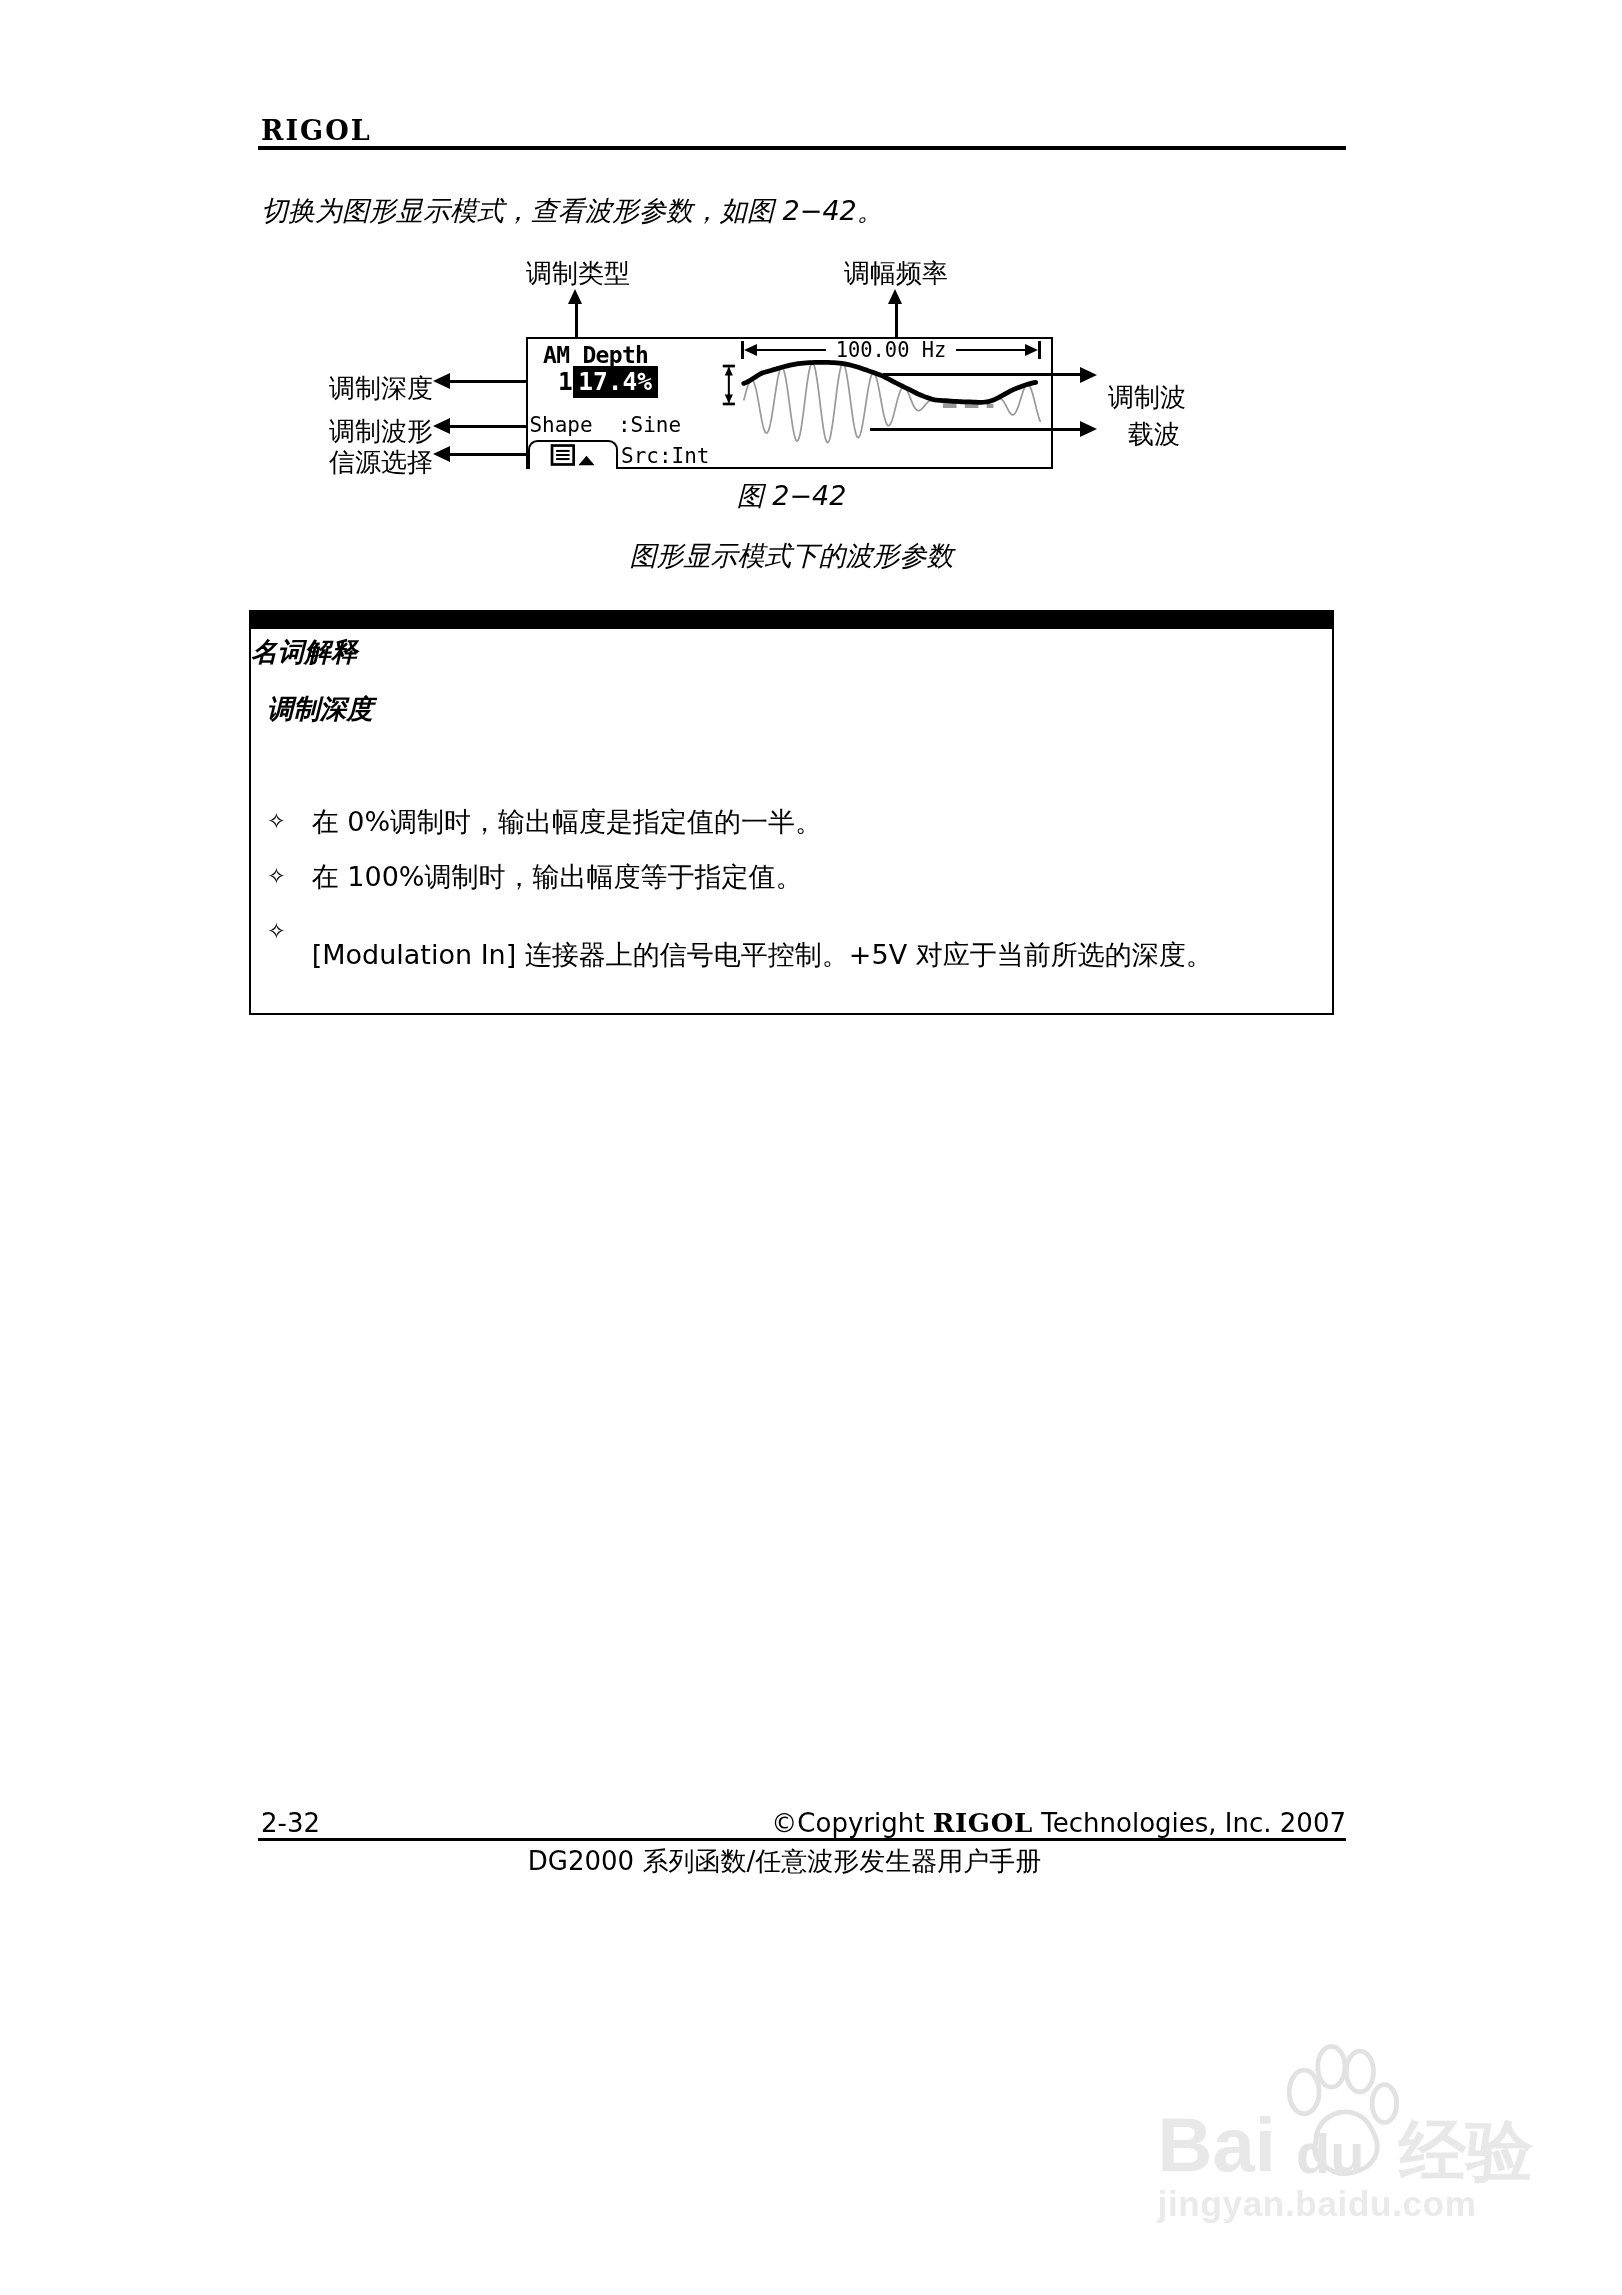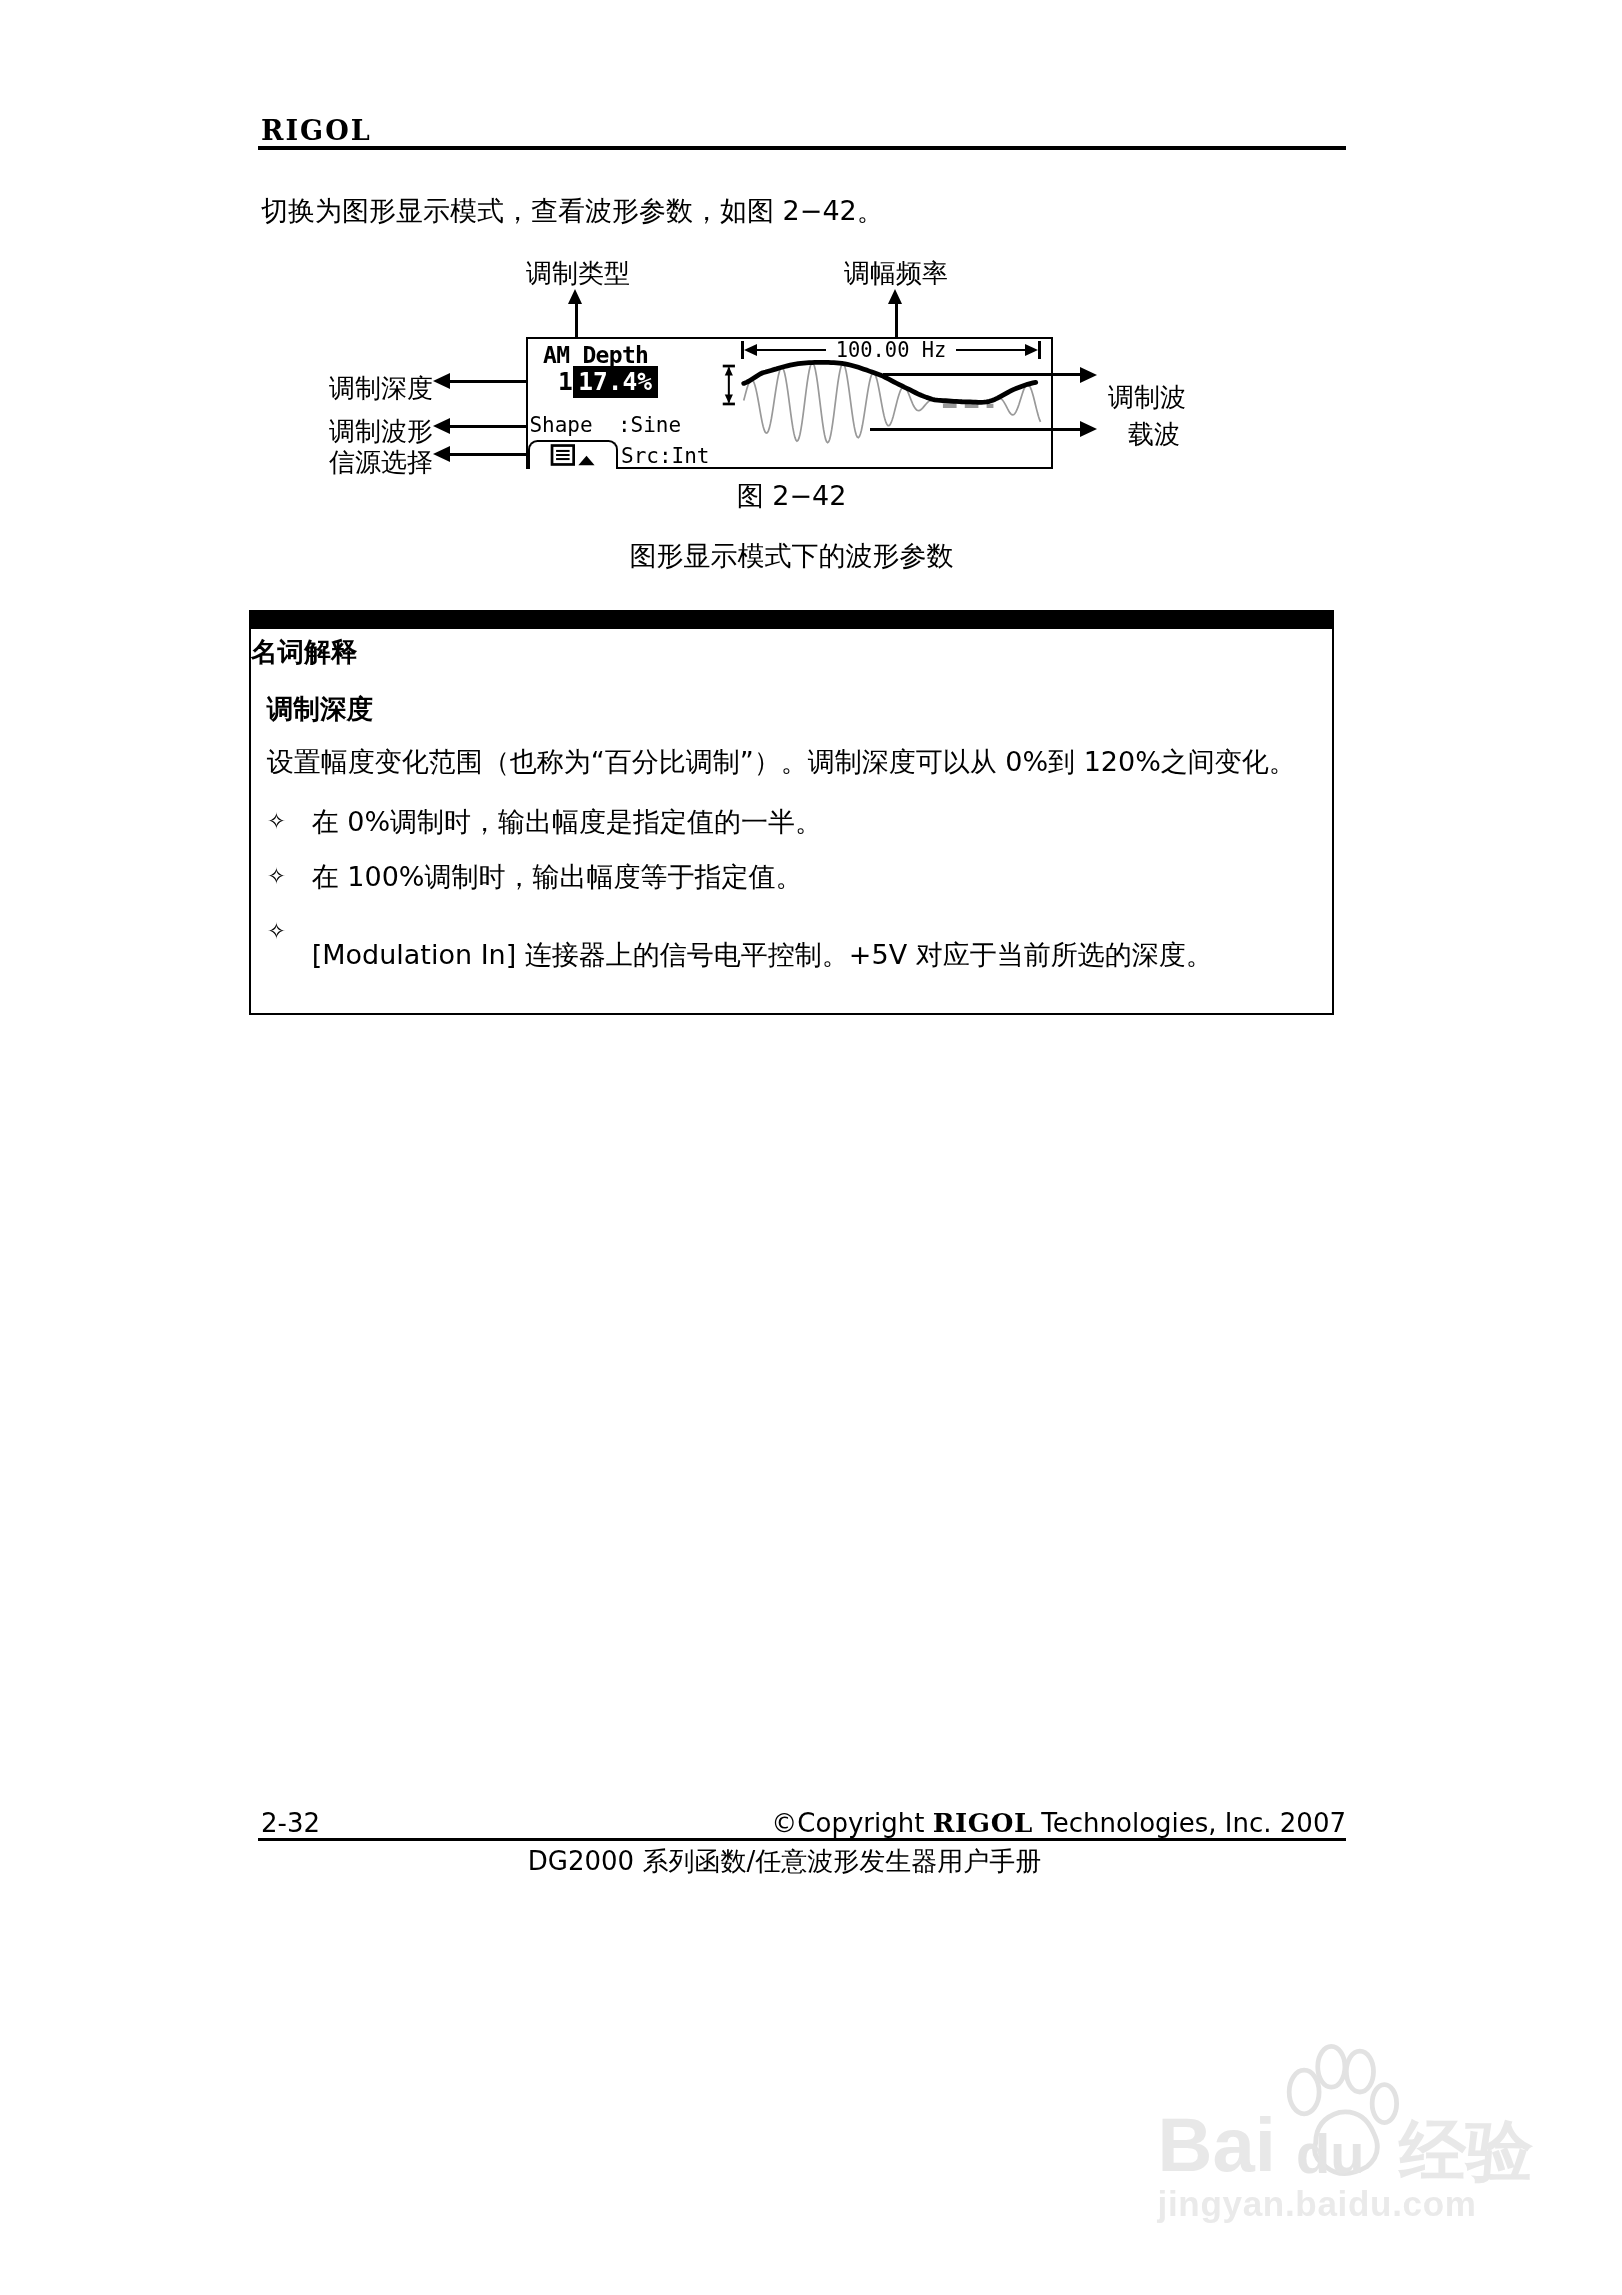--- a/index.html
+++ b/index.html
@@ -4,21 +4,21 @@
 <style>
   html,body{margin:0;padding:0;background:#777;}
   #page{position:relative;width:1623px;height:2295px;background:#fff;overflow:hidden;
         font-family:"DejaVu Sans",sans-serif;color:#000;}
   .abs{position:absolute;}
   
   .brand{font-family:"DejaVu Serif","Liberation Serif",serif;font-weight:bold;
          font-size:27px;letter-spacing:2px;}
   .rule{background:#000;}
   
-  .cn{font-size:27px;line-height:1.15;}
+  .cn{font-size:27px;line-height:1.15;font-style:italic;}
   .callout{font-size:26px;white-space:nowrap;}
   
   .hline{background:#000;height:2.7px;}
   .vline{background:#000;width:2.7px;}
   .tri-up{width:0;height:0;border-left:7.5px solid transparent;border-right:7.5px solid transparent;
           border-bottom:15px solid #000;}
   .tri-left{width:0;height:0;border-top:8.2px solid transparent;border-bottom:8.2px solid transparent;
             border-right:17.7px solid #000;}
   .tri-right{width:0;height:0;border-top:8.2px solid transparent;border-bottom:8.2px solid transparent;
              border-left:17.7px solid #000;}
@@ -137,21 +137,20 @@
     <div class="abs lcd lcd-sm" style="left:93px;top:105px;">Src:Int</div>
   </div>
 
   <div class="abs cn" style="left:249px;top:480px;width:1085px;text-align:center;">图 2−42</div>
   <div class="abs cn" style="left:249px;top:540px;width:1085px;text-align:center;">图形显示模式下的波形参数</div>
 
   <div class="abs notebox" style="left:249px;top:610px;width:1081px;height:401px;">
     <div class="abs notebar" style="left:0;top:0;width:100%;height:17px;"></div>
     <div class="abs cn bold" style="left:0;top:24.5px;font-size:26.6px;">名词解释</div>
     <div class="abs cn bold" style="left:15.7px;top:82px;font-size:26.6px;">调制深度</div>
-    <div class="abs cn" style="left:15.7px;top:134px;width:1054px;">设置幅度变化范围（也称为“百分比调制”）。调制深度可以从 0%到 120%之间变化。</div>
 
     <div class="abs bullet-row" style="left:15.7px;top:195px;width:1054px;">
       <span class="bullet-marker">✧</span>
       <span class="bullet-text">在 0%调制时，输出幅度是指定值的一半。</span>
     </div>
     <div class="abs bullet-row" style="left:15.7px;top:250px;width:1054px;">
       <span class="bullet-marker">✧</span>
       <span class="bullet-text">在 100%调制时，输出幅度等于指定值。</span>
     </div>
     <div class="abs bullet-row" style="left:15.7px;top:305px;width:1054px;">

